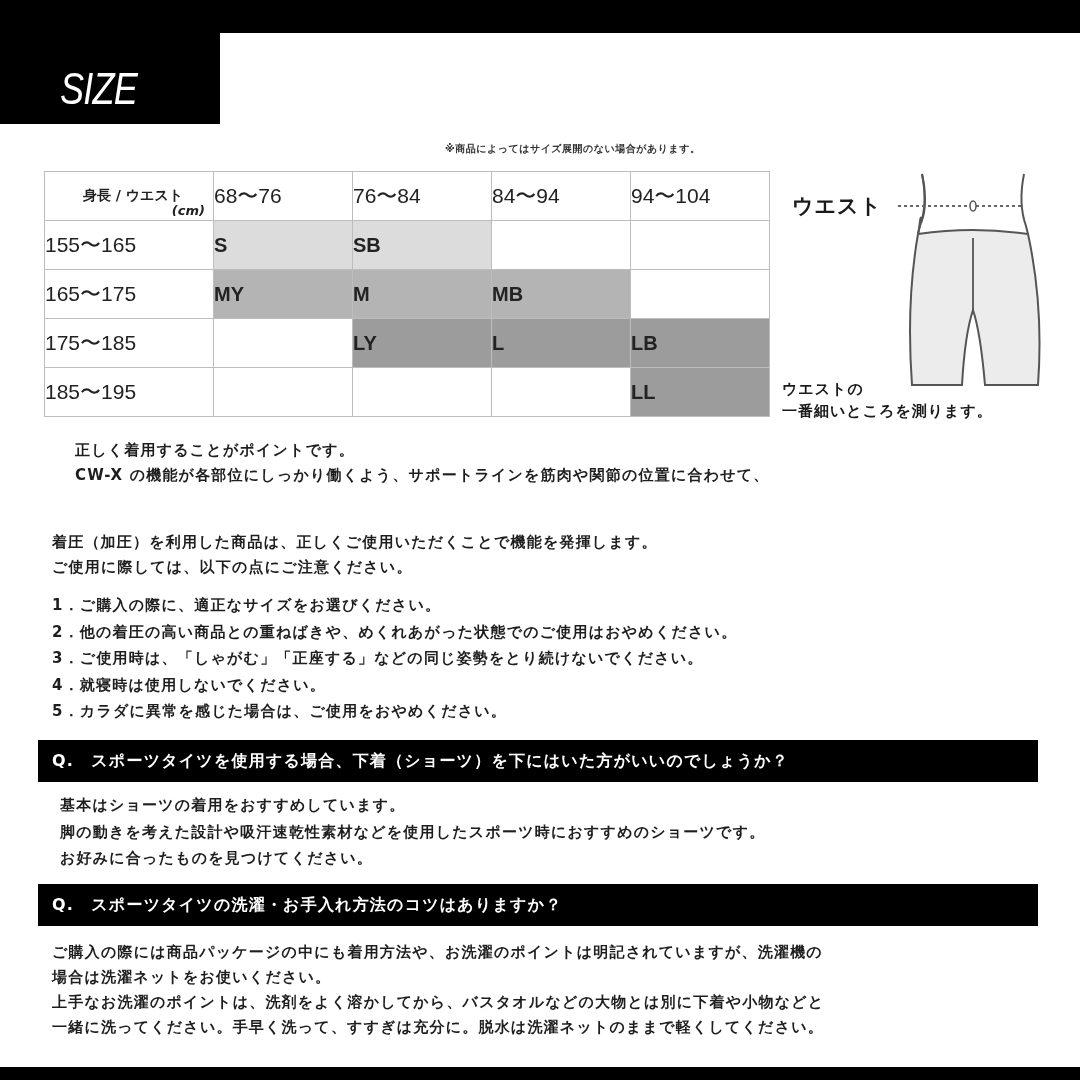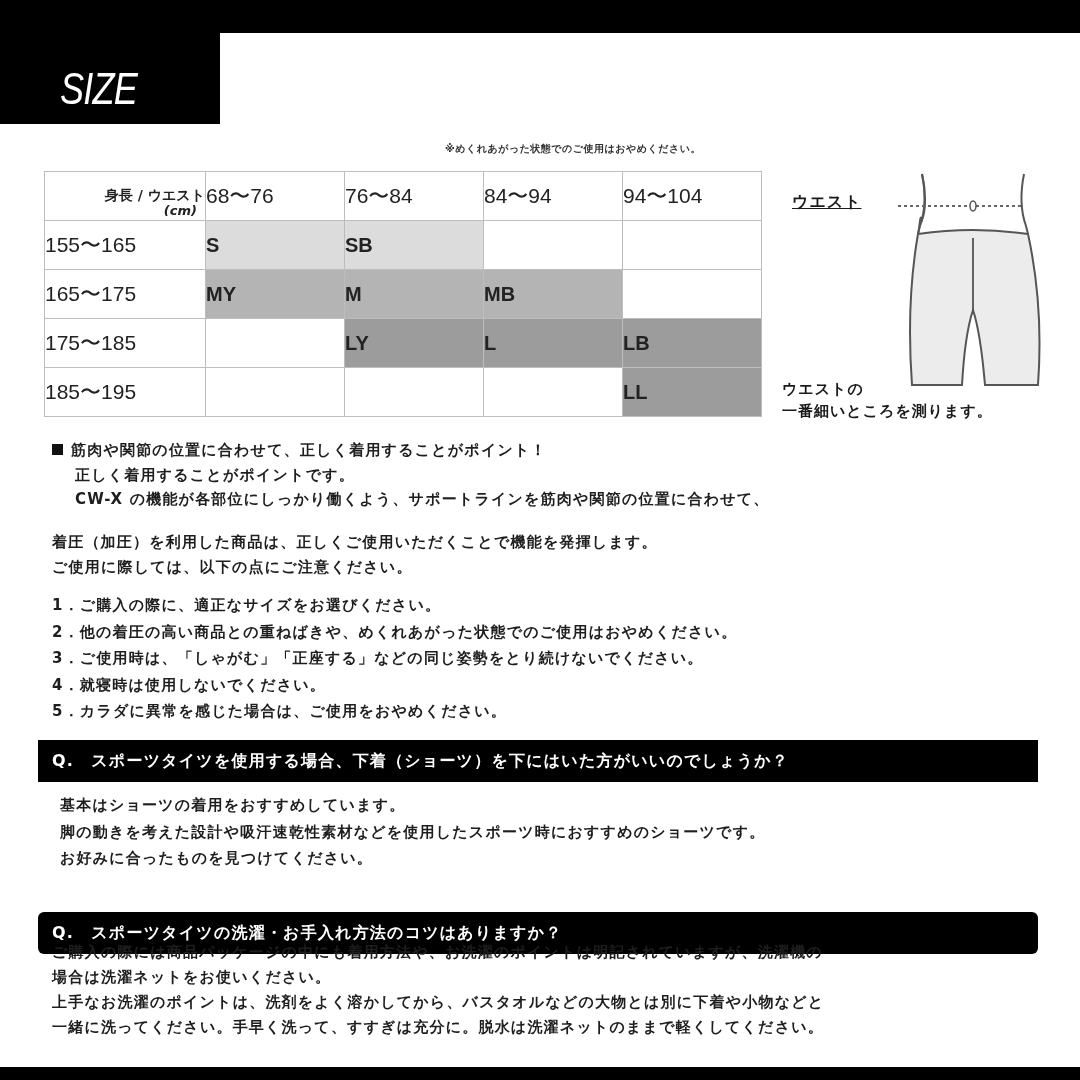--- a/index.html
+++ b/index.html
@@ -27,59 +27,59 @@
       font-family: "Liberation Sans", sans-serif;
     }
     .size-table td {
       border: 1.5px solid #bdbdbd; vertical-align: middle;
       font-size: 21px; color: #222; padding: 0; height: 48px;
     }
     .size-table td.hcol { width: 160px; }
     .size-table td.wcol { width: 138px; }
     .size-table td.corner {
       font-size: 14px; font-weight: bold; font-family: "DejaVu Sans", sans-serif;
-      text-align: right; line-height: 1.1; position: relative;
+      text-align: center; padding-left: 8px; line-height: 1.1; position: relative;
     }
     .corner .unit { position: absolute; right: 8px; bottom: 2px; font-size: 13px; font-weight: bold; font-style: italic; }
     .size-table td.size-cell { font-weight: bold; font-size: 20px; }
     .shade-light { background: #dcdcdc; }
     .shade-mid { background: #b4b4b4; }
     .shade-dark { background: #9c9c9c; }
     .figure { position: absolute; left: 780px; top: 160px; width: 290px; height: 290px; }
     .waist-label {
-      position: absolute; left: 12px; top: 32px; font-size: 16px; font-weight: bold; letter-spacing: 1px; text-decoration: underline;
+      position: absolute; left: 12px; top: 32px; font-size: 21px; font-weight: bold; letter-spacing: 1px;
     }
     .measure-caption {
       position: absolute; left: 2px; top: 218px; font-size: 15px; font-weight: bold; line-height: 22px;
       letter-spacing: 1px; white-space: nowrap;
     }
     .text-block { position: absolute; left: 52px; font-size: 15px; font-weight: bold; line-height: 24.5px; letter-spacing: 1.2px; color: #1e1e1e; white-space: nowrap; }
     .intro { top: 438px; }
     .intro .indent { padding-left: 23px; display: block; }
     .bullet-sq { display: inline-block; width: 11px; height: 11px; background: #111; margin-right: 8px; vertical-align: 0px; }
     .caution { top: 530px; }
     .cautions-list { top: 592px; line-height: 26.5px; }
     .q-bar {
       position: absolute; left: 38px; width: 1000px; height: 42px; background: #000; color: #fff;
       font-size: 16px; font-weight: bold; line-height: 42px; padding-left: 14px; box-sizing: border-box;
       letter-spacing: 1.2px; white-space: nowrap;
     }
     .q1 { top: 740px; }
-    .q2 { top: 912px; border-radius: 6px; }
+    .q2 { top: 884px; }
     .a1 { top: 792px; line-height: 26.5px; margin-left: 8px; }
     .a2 { top: 940px; line-height: 25px; }
   </style>
 </head>
 <body>
 
 <div class="band-top"></div>
 <div class="size-box">
   <div class="size-title">SIZE</div>
 </div>
-<div class="note">※めくれあがった状態でのご使用はおやめください。</div>
+<div class="note">※商品によってはサイズ展開のない場合があります。</div>
 
 <table class="size-table">
   <tbody>
       <tr>
     <td class="hcol corner">
       <span>身長 / ウエスト</span>
       <span class="unit">(cm)</span>
     </td>
     <td class="wcol">68〜76</td>
     <td class="wcol">76〜84</td>
@@ -132,21 +132,20 @@
     <ellipse cx="193" cy="46" rx="3" ry="5" fill="#fff" stroke="#555" stroke-width="1.5"></ellipse>
   </svg>
   <div class="waist-label">ウエスト</div>
   <div class="measure-caption">
     <div>ウエストの</div>
     <div>一番細いところを測ります。</div>
   </div>
 </div>
 
 <div class="text-block intro">
-  <div><span class="bullet-sq"></span><span>筋肉や関節の位置に合わせて、正しく着用することがポイント！</span></div>
   <span class="indent">正しく着用することがポイントです。</span>
   <span class="indent">CW-X の機能が各部位にしっかり働くよう、サポートラインを筋肉や関節の位置に合わせて、</span>
 </div>
 
 <div class="text-block caution">
   <div>着圧（加圧）を利用した商品は、正しくご使用いただくことで機能を発揮します。</div>
   <div>ご使用に際しては、以下の点にご注意ください。</div>
 </div>
 
 <div class="text-block cautions-list">

